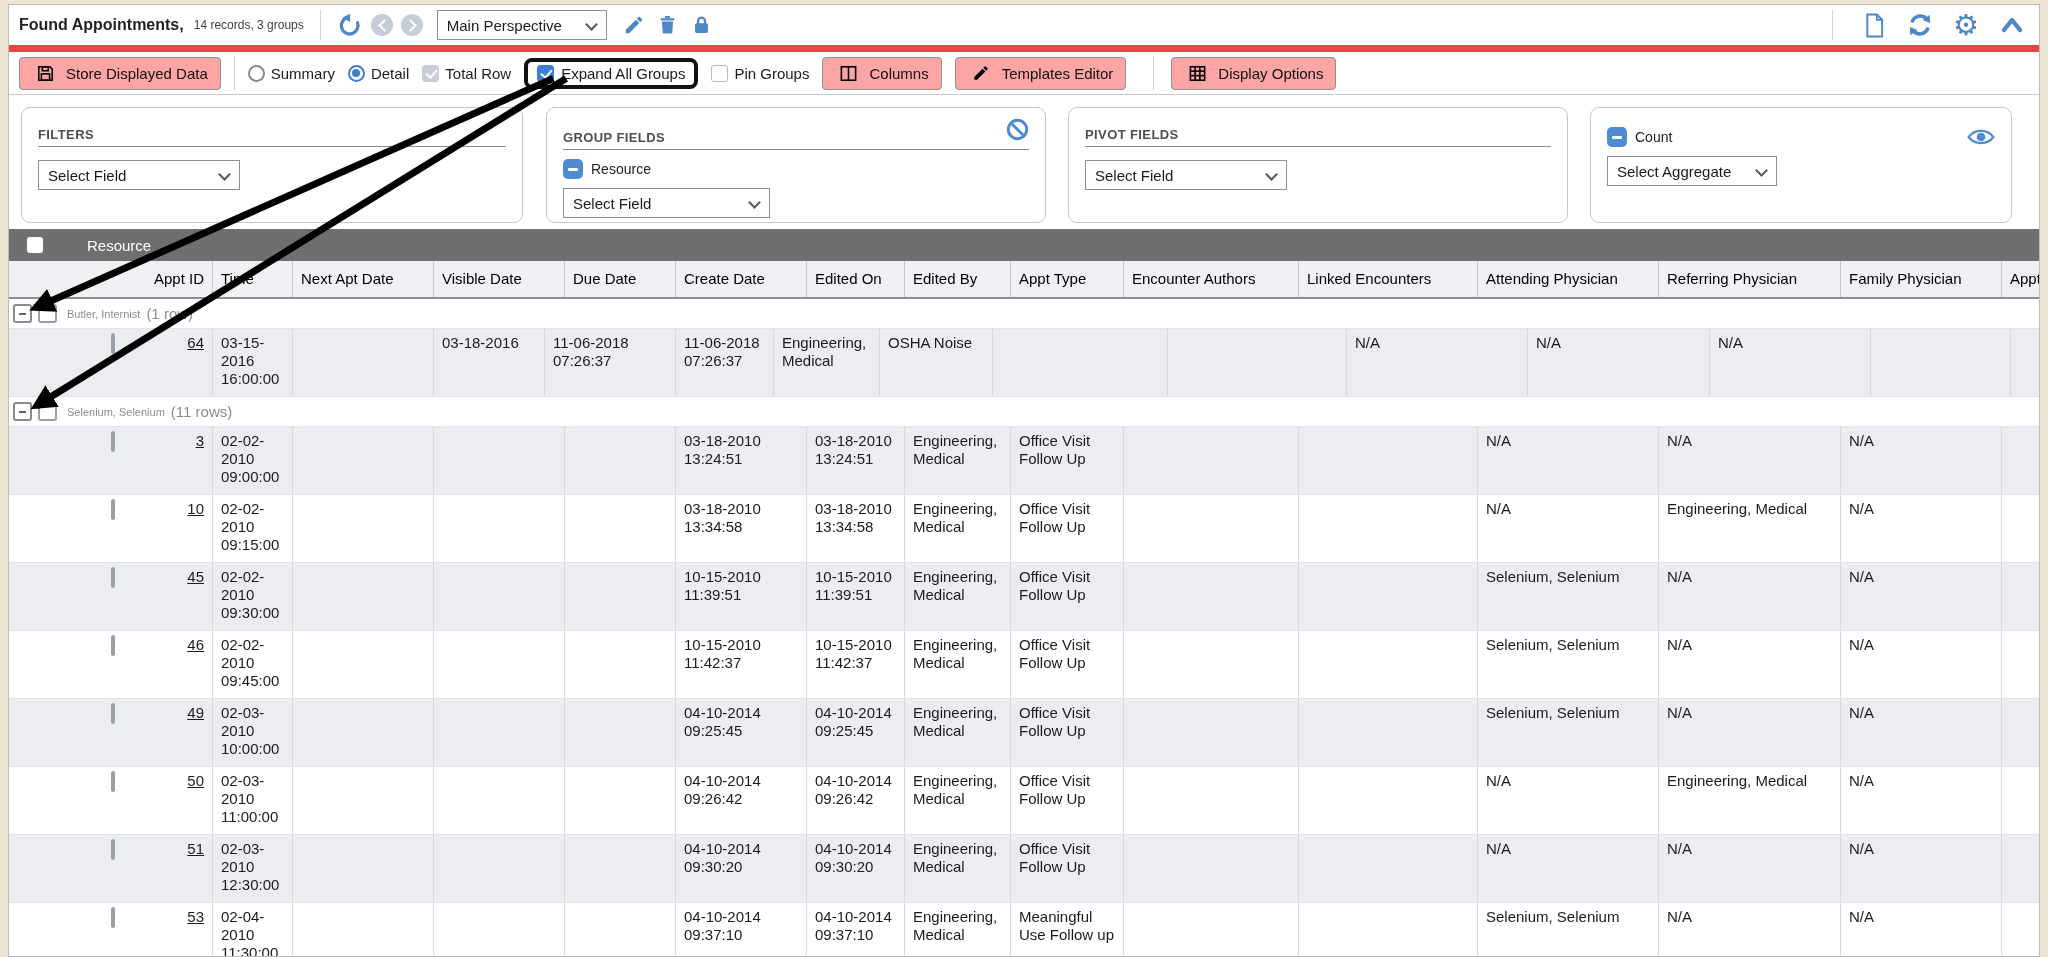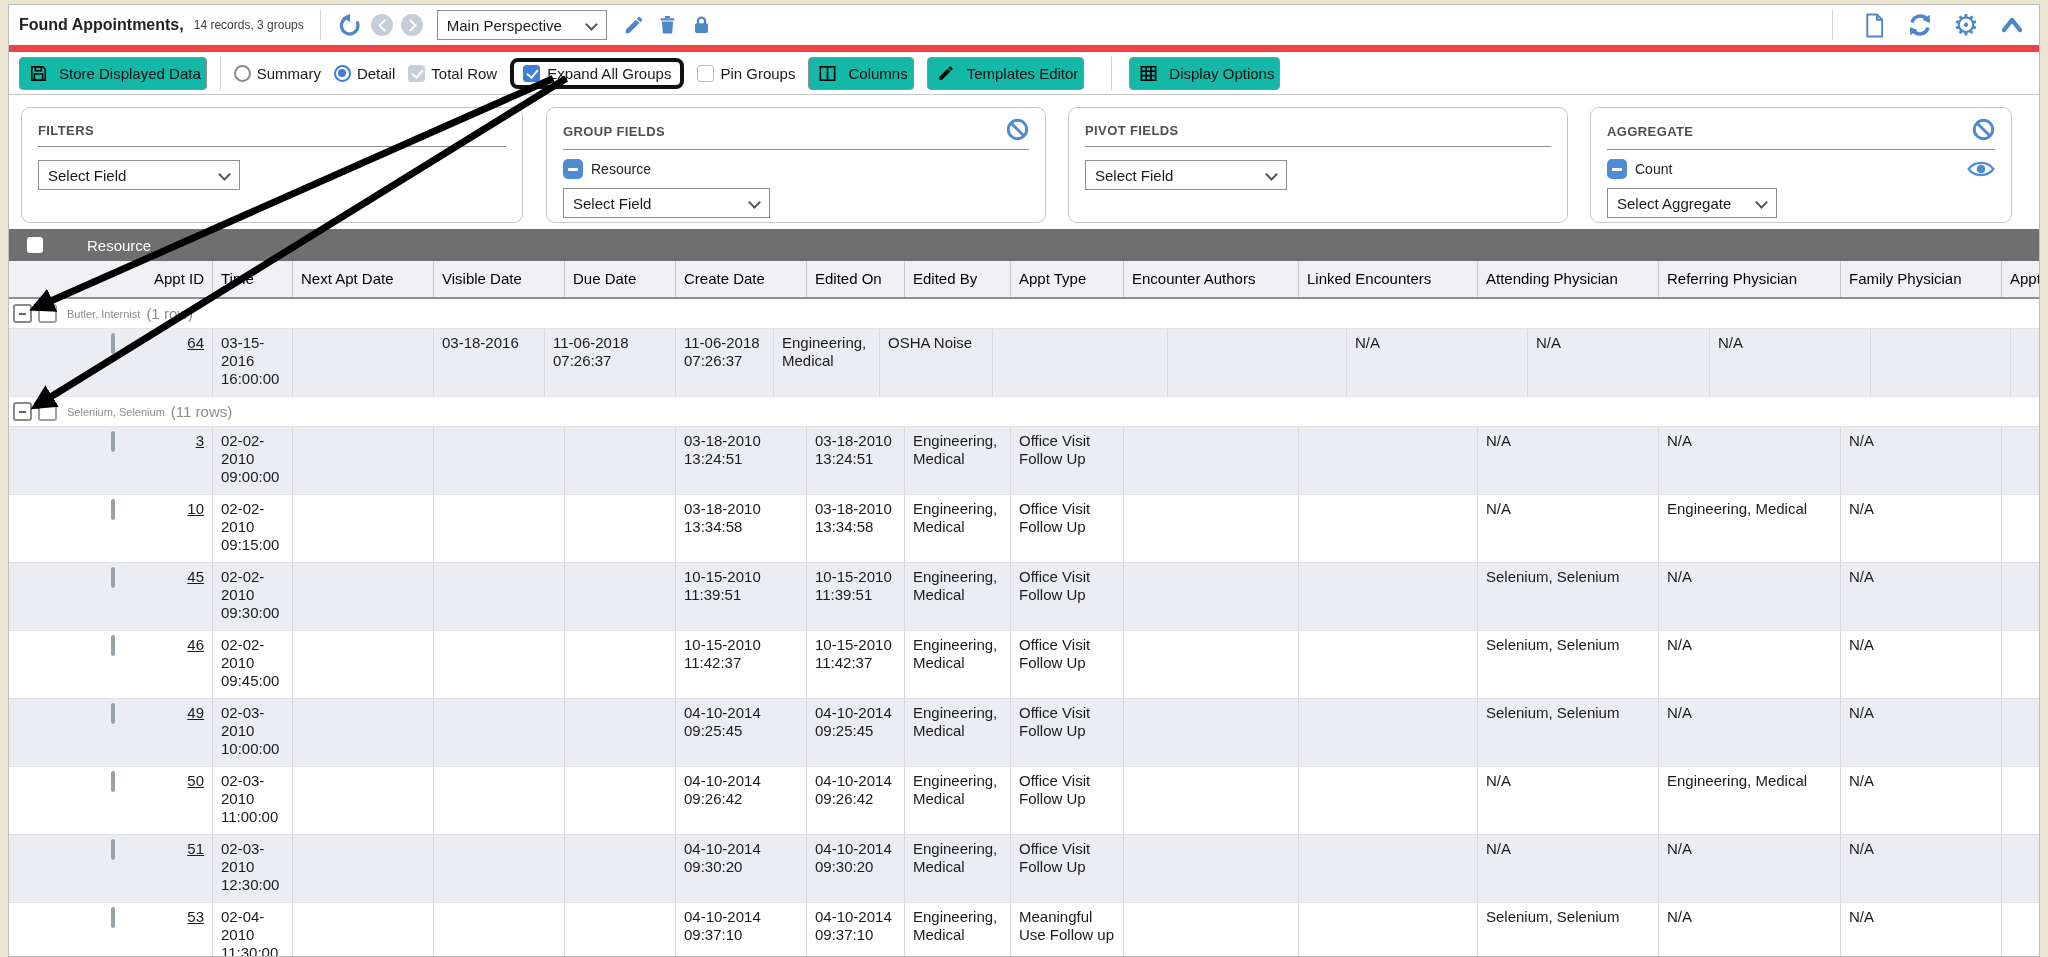--- a/index.html
+++ b/index.html
@@ -21,39 +21,39 @@
   .hselect,.fselect{height:30px;border:1px solid #8f8f8f;background:#fff;display:flex;align-items:center;
         padding:0 28px 0 9px;position:relative;font-size:15px;box-sizing:border-box;}
   .hselect::after,.fselect::after{content:"";position:absolute;right:10px;top:9px;width:7px;height:7px;
         border-right:2px solid #555;border-bottom:2px solid #555;transform:rotate(45deg);}
   .hselect{width:170px;margin:0 6px;}
   .gearGlyph{font-family:"DejaVu Sans",sans-serif;font-size:29px;color:#4d87c7;line-height:26px;}
   .rightIcons{margin-left:auto;display:flex;align-items:center;gap:20px;padding-right:4px;}
 
   
   .toolbar{height:42px;border-bottom:1px solid #c9c9c9;display:flex;align-items:center;padding:0 10px;gap:13px;}
-  .tbtn{display:inline-flex;align-items:center;gap:8px;height:33px;padding:0 5px;border:1px solid #8f8f8f;
-        border-radius:4px;background:#14b8a6;font-size:15px;color:#111;cursor:default;}
+  .tbtn{display:inline-flex;align-items:center;gap:8px;height:33px;padding:0 12px;border:1px solid #8f8f8f;
+        border-radius:4px;background:#fca5a5;font-size:15px;color:#111;cursor:default;}
   .tsep{width:1px;height:34px;background:#d0d0d0;}
   .opt{display:inline-flex;align-items:center;gap:6px;font-size:15px;}
   .radio{width:17px;height:17px;border:2px solid #8a8a8a;border-radius:50%;background:#fff;box-sizing:border-box;position:relative;}
   .radio.on{border-color:#3d7ed8;}
   .radio.on::after{content:"";position:absolute;left:2.5px;top:2.5px;width:8px;height:8px;border-radius:50%;background:#3d7ed8;}
   .cbx{width:17px;height:17px;border:1px solid #b4bac1;border-radius:3px;background:#fff;box-sizing:border-box;position:relative;}
   .cbx.checkedblue{background:#3d7ed8;border-color:#3d7ed8;}
   .cbx.checkedgray{background:#c9ced6;border-color:#c9ced6;}
   .cbx.checkedblue::after,.cbx.checkedgray::after{content:"";position:absolute;left:5px;top:1.5px;width:4.5px;height:9px;
         border-right:2.4px solid #fff;border-bottom:2.4px solid #fff;transform:rotate(40deg);}
   .hlbox{display:inline-flex;align-items:flex-start;gap:7px;border:4px solid #111;border-radius:8px;padding:3px 9px;font-size:15px;}
 
   
   .panels{position:relative;height:142px;}
   .panel{position:absolute;top:12px;height:116px;border:1px solid #c7c7c7;border-radius:9px;background:#fff;
         box-sizing:border-box;padding:10px 16px 0 16px;}
-  .ptrow{display:flex;align-items:center;justify-content:space-between;border-bottom:1px solid #8f8f8f;padding-bottom:4px;min-height:24px;}
+  .ptrow{display:flex;align-items:flex-end;justify-content:space-between;border-bottom:1px solid #8f8f8f;padding-bottom:4px;min-height:24px;}
   .ptitle{font-size:13px;font-weight:bold;color:#4f4f4f;letter-spacing:.4px;}
   .fselect{width:202px;margin-top:13px;}
   .chiprow{display:flex;align-items:center;margin-top:9px;gap:8px;position:relative;}
   .chipminus{width:20px;height:20px;background:#4d8bd3;border-radius:5px;display:flex;align-items:center;justify-content:center;}
   .chipminus i{width:10px;height:3px;background:#fff;border-radius:1px;}
   .chiplabel{font-size:14px;color:#222;}
   .p-filters{left:12px;width:502px;}
   .p-group{left:537px;width:500px;}
   .p-pivot{left:1059px;width:500px;}
   .p-agg{left:1581px;width:422px;}
@@ -266,29 +266,20 @@
     <div class="panel p-pivot">
       <div class="ptrow">
             <span class="ptitle">PIVOT FIELDS</span>
           </div>
       <div class="fselect">
         <span>Select Field</span>
       </div>
     </div>
 
     <div class="panel p-agg">
-      <div class="ptrow">
-        <span class="ptitle">AGGREGATE</span>
-        <span>
-          <svg width="23" height="23" viewBox="0 0 22 22">
-            <circle cx="11" cy="11" r="8.8" fill="none" stroke="#4d8bd3" stroke-width="2.8"></circle>
-            <line x1="5" y1="5" x2="17" y2="17" stroke="#4d8bd3" stroke-width="2.8"></line>
-          </svg>
-        </span>
-      </div>
       <div class="chiprow">
         <span class="chipminus">
               <i></i>
             </span>
         <span class="chiplabel">Count</span>
         <span class="eyepos">
           <svg width="28" height="20" viewBox="0 0 26 18">
             <path d="M1.5 9 C7 1.5 19 1.5 24.5 9 C19 16.5 7 16.5 1.5 9 Z" fill="none" stroke="#4d8bd3" stroke-width="2"></path>
             <circle cx="13" cy="9" r="4" fill="#4d8bd3"></circle>
           </svg>

